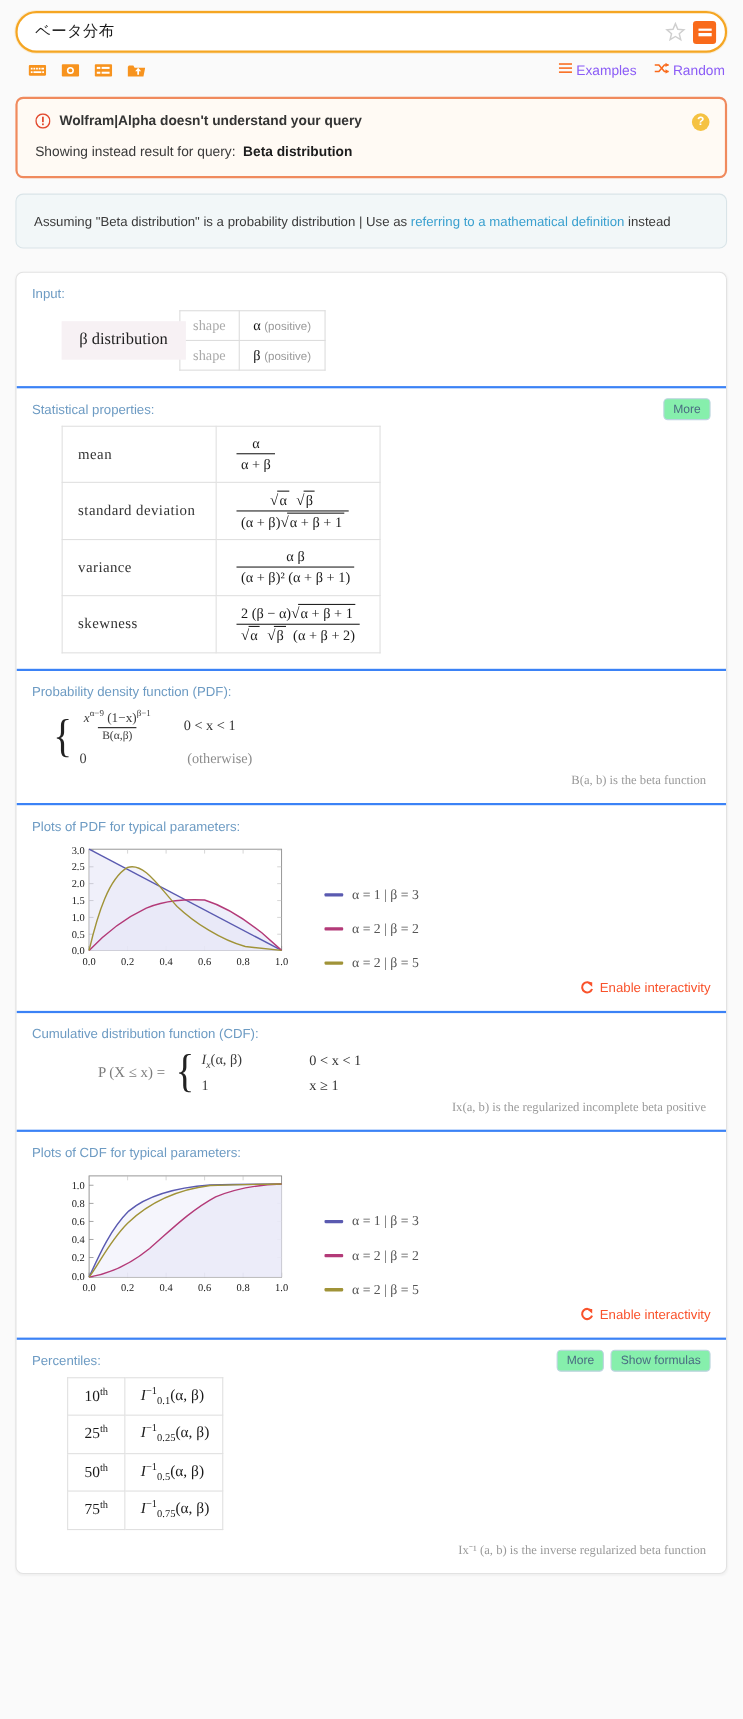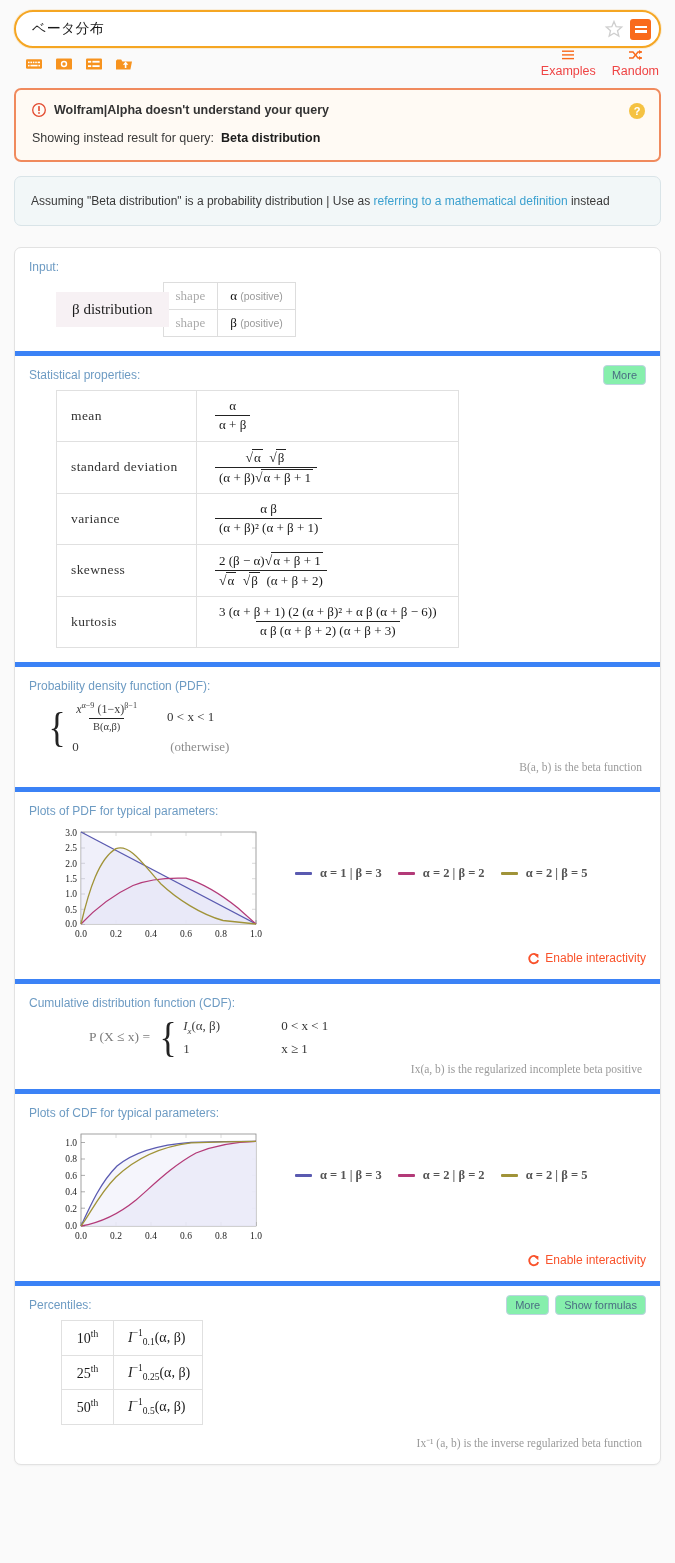--- a/index.html
+++ b/index.html
@@ -52,23 +52,23 @@
   
   .iconrow {
     display: flex; align-items: center;
     padding: 8px 16px 4px 26px;
     height: 28px;
   }
   .tool-icons { display: flex; gap: 14px; align-items:center; flex:1; }
   .tool-icons .ic { width: 16px; height: 14px; display: block; cursor: pointer; }
   .right-links { display: flex; gap: 16px; align-items: center; }
   .rlink {
-    color: #ef4444; font-size: 12.5px;
-    display: flex; align-items: center; gap: 4px;
-    cursor: pointer; text-decoration: none; flex-direction: column;
+    color: #8b5cf6; font-size: 12.5px;
+    display: flex; gap: 4px;
+    cursor: pointer; text-decoration: none;
   }
   .rlink svg { display:block; }
 
   
   .warnbox {
     margin: 12px 14px 0 14px;
     border: 2px solid #f08a5d;
     border-radius: 7px;
     background: #fffaf4;
     padding: 13px 16px 15px 16px;
@@ -103,21 +103,21 @@
 
   
   .card {
     margin: 21px 14px 12px 14px;
     background: #fff;
     border: 1px solid #e2e2e2;
     border-radius: 7px;
     box-shadow: 0 1px 2px rgba(0,0,0,0.04);
     overflow: hidden;
   }
-  .pod { padding: 12px 14px 14px 14px; border-top: 5px solid #3b82f6; position: relative; }
+  .pod { padding: 12px 14px 14px 14px; border-top: 2px solid #3b82f6; position: relative; }
   .pod:first-child { border-top: none; }
   .podtitle { color: #6d9bc3; font-size: 12px; margin-bottom: 8px; }
   .podbtns { position: absolute; right: 14px; top: 9px; display:flex; gap:6px; }
   .podbtn {
     border: 1px solid #bdd4e0; border-radius: 4px;
     background: #86efac; color: #4a6c82;
     font-size: 11px; padding: 3px 8px;
     cursor: pointer; font-family: "Liberation Sans", sans-serif;
   }
 
@@ -176,27 +176,27 @@
   .pwrows { display:flex; flex-direction:column; gap:6px; }
   .pwrow { display:flex; align-items:center; gap: 26px; font-size:13px; }
   .pwrow .cond { color:#333; }
   .pwrow .cond.gray { color:#8c8c8c; }
   .footnote { text-align:right; color:#9a9a9a; font-size:11.5px; margin-top:6px;
               font-family:"Liberation Serif",serif; padding-right:4px; }
 
   
   .plotrow { display:flex; align-items:flex-start; padding-left: 12px; }
   .plotbox { position: relative; }
-  .legend { margin-left: 26px; margin-top: 40px; display:flex; flex-direction:row; gap:16px;font-weight:bold; }
+  .legend { margin-left: 26px; margin-top: 40px; display:flex; flex-direction:column; gap:16px; }
   .legitem { display:flex; align-items:center; gap:8px; font-family:"Liberation Serif",serif;
              font-size:12.5px; color:#555; white-space:nowrap; }
   .swatch { width:17px; height:3px; border-radius:1px; display:block; }
   .interact {
     text-align:right; color:#f9522b; font-size:12px;
-    display:flex; align-items:flex-end; justify-content:flex-end; gap:5px;
+    display:flex; align-items:flex-start; justify-content:flex-end; gap:5px;
     margin-top: 4px; cursor:pointer;
   }
   .spiral { width:13px; height:13px; display:block; }
 
   
   .cdfline { display:flex; align-items:center; padding-left: 60px; font-family:"Liberation Serif",serif; }
   .cdflhs { font-size:13.5px; color:#7b7b7b; margin-right:8px; }
 
   
   .ptable { border-collapse: collapse; margin-left: 32px; }
@@ -406,29 +406,20 @@
                   </span>
               &nbsp;<span class="sqrt">
                     <span class="rad">√</span>
                     <span class="body">β</span>
                   </span>
               &nbsp;<span>(α + β + 2)</span>
             </span>
           </span>
         </td>
       </tr>
-      <tr>
-        <td class="lbl">kurtosis</td>
-        <td class="val">
-          <span class="frac">
-            <span class="num">3 (α + β + 1) (2 (α + β)² + α β (α + β − 6))</span>
-            <span class="den">α β (α + β + 2) (α + β + 3)</span>
-          </span>
-        </td>
-      </tr>
     </tbody>
       </table>
   </div>
 
   <div class="pod">
     <div class="podtitle">Probability density function (PDF):</div>
     <div class="piecewise">
       <span class="brace">{</span>
       <div class="pwrows">
         <div class="pwrow">
@@ -652,18 +643,22 @@
         <td class="fx"><i style="font-style:italic">I</i><sup>−1</sup><sub>0.1</sub>(α,&nbsp;β)</td>
       </tr>
       <tr>
         <td class="pc"><span>25</span><sup>th</sup></td>
         <td class="fx"><i style="font-style:italic">I</i><sup>−1</sup><sub>0.25</sub>(α,&nbsp;β)</td>
       </tr>
       <tr>
         <td class="pc"><span>50</span><sup>th</sup></td>
         <td class="fx"><i style="font-style:italic">I</i><sup>−1</sup><sub>0.5</sub>(α,&nbsp;β)</td>
       </tr>
+      <tr>
+        <td class="pc"><span>75</span><sup>th</sup></td>
+        <td class="fx"><i style="font-style:italic">I</i><sup>−1</sup><sub>0.75</sub>(α,&nbsp;β)</td>
+      </tr>
     </tbody>
       </table>
     <div class="footnote" style="margin-top:10px">Ix⁻¹ (a, b) is the inverse regularized beta function</div>
   </div>
 
 </div>
 
 </body></html>

